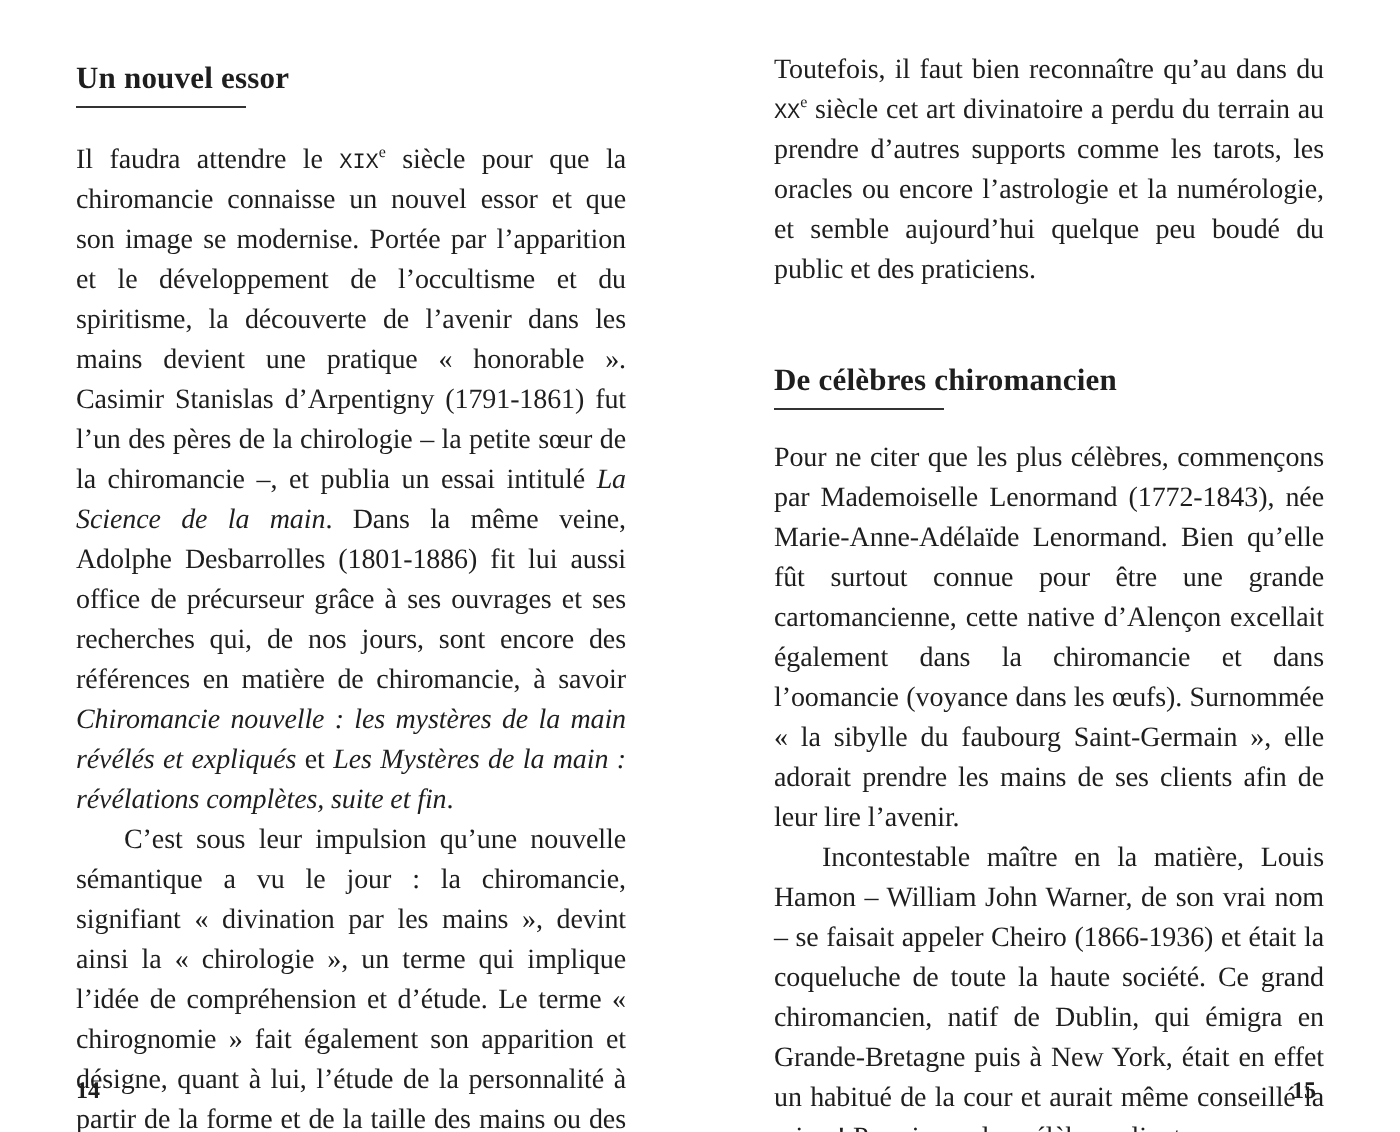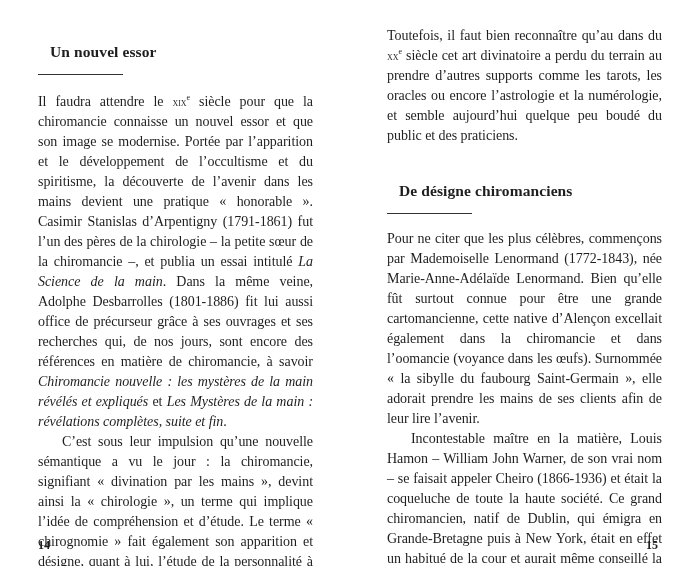--- a/index.html
+++ b/index.html
@@ -1,26 +1,26 @@
 <!DOCTYPE html>
 <html><head>
 <meta charset="utf-8">
 <style>
   html, body { margin: 0; padding: 0; background: #ffffff; }
   body { width: 700px; height: 566px; position: relative; overflow: hidden;
          font-family: "Liberation Serif", "DejaVu Serif", serif; color: #1e1e1e; }
   .page { position: absolute; top: 0; width: 275px; }
   .page.left { left: 38px; }
   .page.right { left: 387px; }
-  .heading { font-weight: bold; font-size: 15.5px; margin: 12px; line-height: 20px; letter-spacing: 0.1px; }
+  .heading { font-weight: bold; font-size: 15.5px; margin: 0; line-height: 20px; letter-spacing: 0.1px; }
   .rule { height: 1px; background: #333; width: 85px; margin-top: 3px; }
   .text { font-size: 14px; line-height: 20px; text-align: justify; margin: 0; letter-spacing: -0.05px; }
   .para { margin: 0; }
   .para.indent { text-indent: 24px; }
-  .sc { font-variant: small-caps; font-size: 11px; }
+  .sc { font-variant: small-caps; font-size: 15px; font-family: Liberation Mono, monospace; }
   .sup { font-size: 8px; vertical-align: super; line-height: 0; }
   .folio { position: absolute; top: 538px; font-size: 12px; line-height: 14px; font-weight: bold; }
   .folio.left { left: 38px; }
   .folio.right { left: 646px; text-align: center; }
 </style>
 </head>
 <body>
 
 <div class="page left" style="top:30px;">
   <h2 class="heading">Un nouvel essor</h2>
@@ -30,21 +30,21 @@
     <p class="para indent">C’est sous leur impulsion qu’une nouvelle sémantique a vu le jour : la chiromancie, signifiant « divination par les mains », devint ainsi la « chirologie », un terme qui implique l’idée de compréhension et d’étude. Le terme « chirognomie » fait également son apparition et désigne, quant à lui, l’étude de la personnalité à partir de la forme et de la taille des mains ou des doigts. Cette discipline, alors considérée comme une science, part de l’hypothèse que la forme de nos mains détermine, ou du moins met en évidence, notre physique, notre potentiel énergétique, notre façon de fonctionner ou de penser. Ainsi transformée en chirologie, la chiromancie perd sa dimension divinatoire et devient un outil destiné à étudier la psychologie.</p>
 
   </div>
 </div>
 <div class="folio left">14</div>
 
 <div class="page right" style="top:26px;">
   <div class="text">
     <p class="para"><span>Toutefois, il faut bien reconnaître qu’au dans du </span><span class="sc">xx</span><span class="sup">e</span><span> siècle cet art divinatoire a perdu du terrain au prendre d’autres supports comme les tarots, les oracles ou encore l’astrologie et la numérologie, et semble aujourd’hui quelque peu boudé du public et des praticiens.</span></p>
   </div>
-  <h2 class="heading" style="margin-top:35px;">De désigne chiromanciens</h2>
+  <h2 class="heading" style="margin-top:35px;">De célèbres chiromancien</h2>
   <div class="rule"></div>
   <div class="text" style="margin-top:15px;">
     <p class="para">Pour ne citer que les plus célèbres, commençons par Mademoiselle Lenormand (1772-1843), née Marie-Anne-Adélaïde Lenormand. Bien qu’elle fût surtout connue pour être une grande cartomancienne, cette native d’Alençon excellait également dans la chiromancie et dans l’oomancie (voyance dans les œufs). Surnommée « la sibylle du faubourg Saint-Germain », elle adorait prendre les mains de ses clients afin de leur lire l’avenir.</p>
     <p class="para indent">Incontestable maître en la matière, Louis Hamon – William John Warner, de son vrai nom – se faisait appeler Cheiro (1866-1936) et était la coqueluche de toute la haute société. Ce grand chiromancien, natif de Dublin, qui émigra en Grande-Bretagne puis à New York, était en effet un habitué de la cour et aurait même conseillé la reine ! Parmi ses plus célèbres clients, on recense par exemple Édouard VII, Arthur Conan Doyle, le général Nelson, le Premier ministre Gladstone… Il paraît même que Scotland Yard faisait régulièrement appel à lui ! On lui doit également plusieurs ouvrages sur la chiromancie.</p>
 
   </div>
 </div>
 <div class="folio right">15</div>
 
 </body></html>

